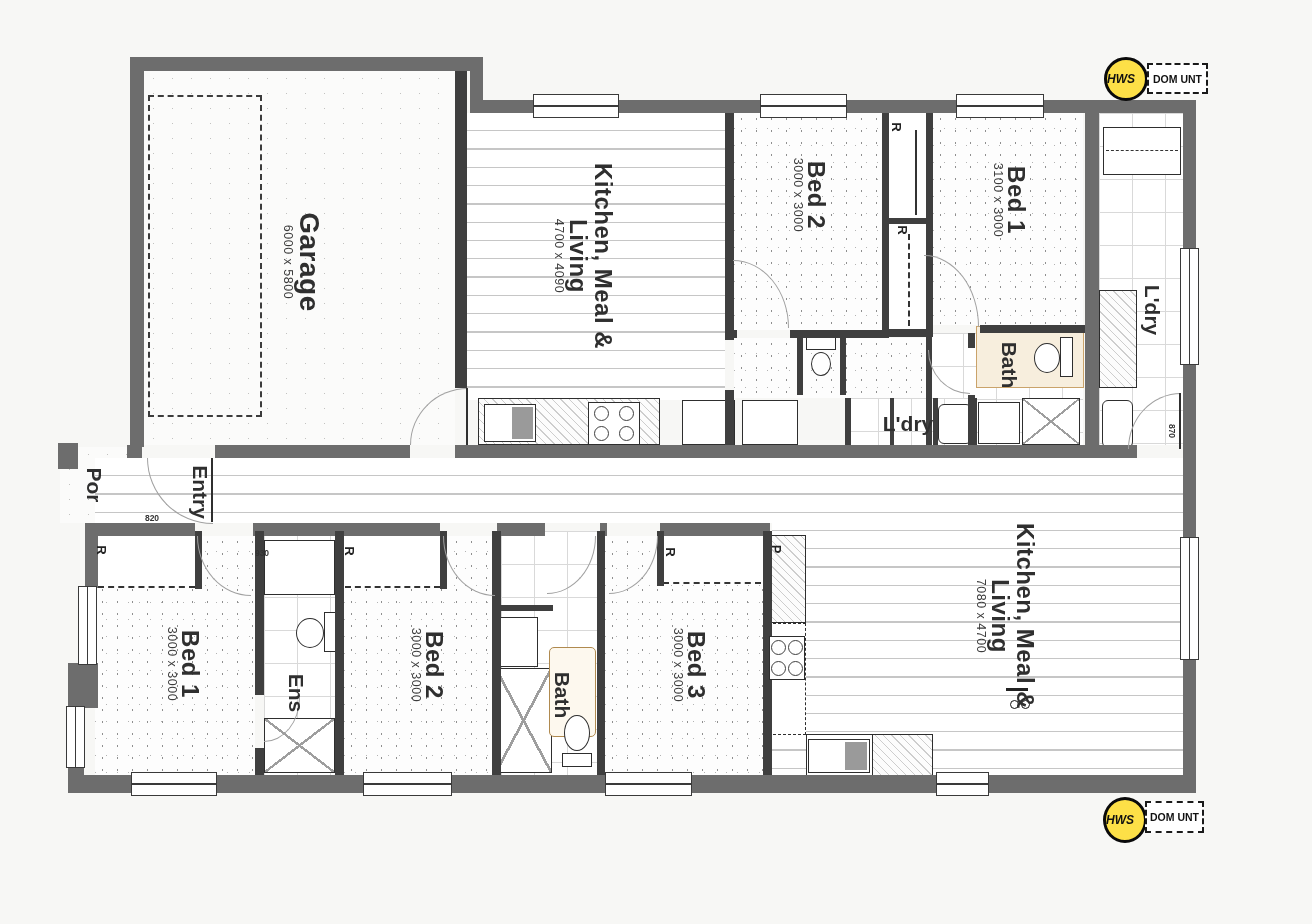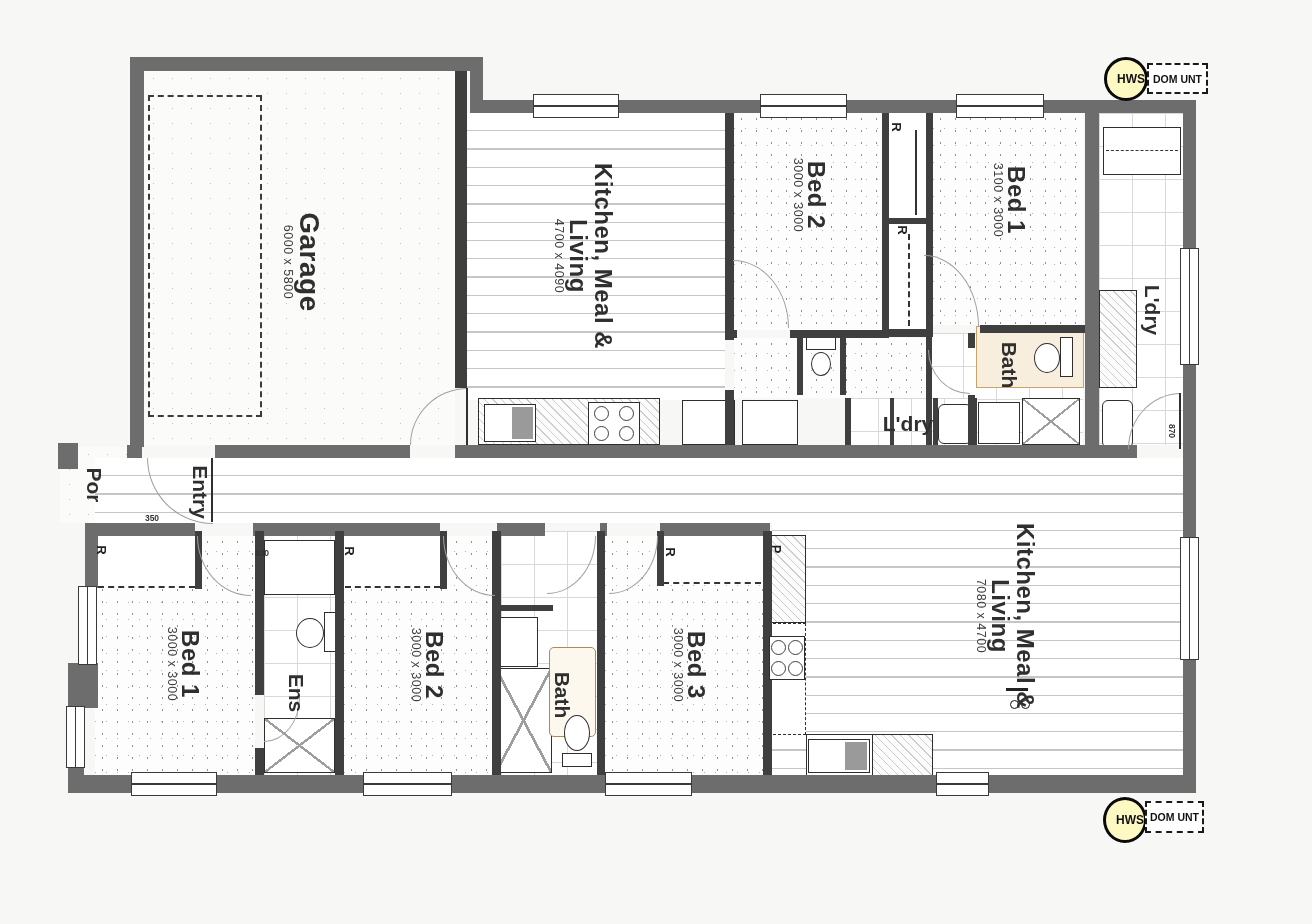--- a/index.html
+++ b/index.html
@@ -52,21 +52,21 @@
   .hlabel{position:absolute;z-index:6;transform:translate(-50%,-50%);
           text-align:center;white-space:nowrap;}
   .t{font-size:24px;font-weight:bold;color:#2f2f2f;letter-spacing:.5px;display:block;}
   .t-big{font-size:28px;}
   .d{font-size:12.5px;color:#3c3c3c;display:block;letter-spacing:.5px;}
   .mid{font-size:21px;font-weight:bold;color:#2f2f2f;}
   .sm{font-size:13px;font-weight:bold;color:#222;}
   .tiny{font-size:8.5px;font-weight:bold;color:#333;}
   .svc{font-size:12px;font-weight:bold;color:#111;}
   .hws{position:absolute;z-index:6;border:3.5px solid #0a0a0a;border-radius:50%;
-       background:#fef9c3;display:flex;align-items:center;justify-content:flex-end;}
+       background:#fde047;display:flex;align-items:center;justify-content:flex-start;font-style:italic;}
   .dom{position:absolute;z-index:6;border:2.5px dashed #1a1a1a;background:#fff;
        display:flex;align-items:center;justify-content:center;}
   .burners{position:absolute;z-index:3;display:grid;grid-template-columns:1fr 1fr;
            place-items:center;box-sizing:border-box;border:1.6px solid #2e2e2e;background:#fff;}
   .burner{width:13px;height:13px;border:1.6px solid #3f3f3f;border-radius:50%;}
   .inner{position:absolute;border:1.5px solid #555;background:#fdfdfd;box-sizing:border-box;}
   .graysq{position:absolute;background:#9a9a9a;z-index:3;}
   .gpo{position:absolute;z-index:3;width:7px;height:7px;border:1.6px solid #111;border-radius:50%;background:#fff;}
 </style>
 </head>
@@ -328,17 +328,17 @@
     <span class="d">7080 x 4700</span>
   </div>
 
   <div class="vlabel" style="left:897px;top:127px;"><span class="sm">R</span></div>
   <div class="vlabel" style="left:903px;top:230px;"><span class="sm">R</span></div>
   <div class="vlabel" style="left:102px;top:550px;"><span class="sm">R</span></div>
   <div class="vlabel" style="left:350px;top:551px;"><span class="sm">R</span></div>
   <div class="vlabel" style="left:671px;top:552px;"><span class="sm">R</span></div>
   <div class="vlabel" style="left:777px;top:549px;"><span class="sm">P</span></div>
 
-  <div class="hlabel" style="left:152px;top:516px;"><span class="tiny">350</span></div>
+  <div class="hlabel" style="left:152px;top:516px;"><span class="tiny">820</span></div>
   <div class="hlabel" style="left:262px;top:551px;"><span class="tiny">930</span></div>
   <div class="vlabel" style="left:1174px;top:431px;"><span class="tiny">870</span></div>
 
 </div>
 
 </body></html>

